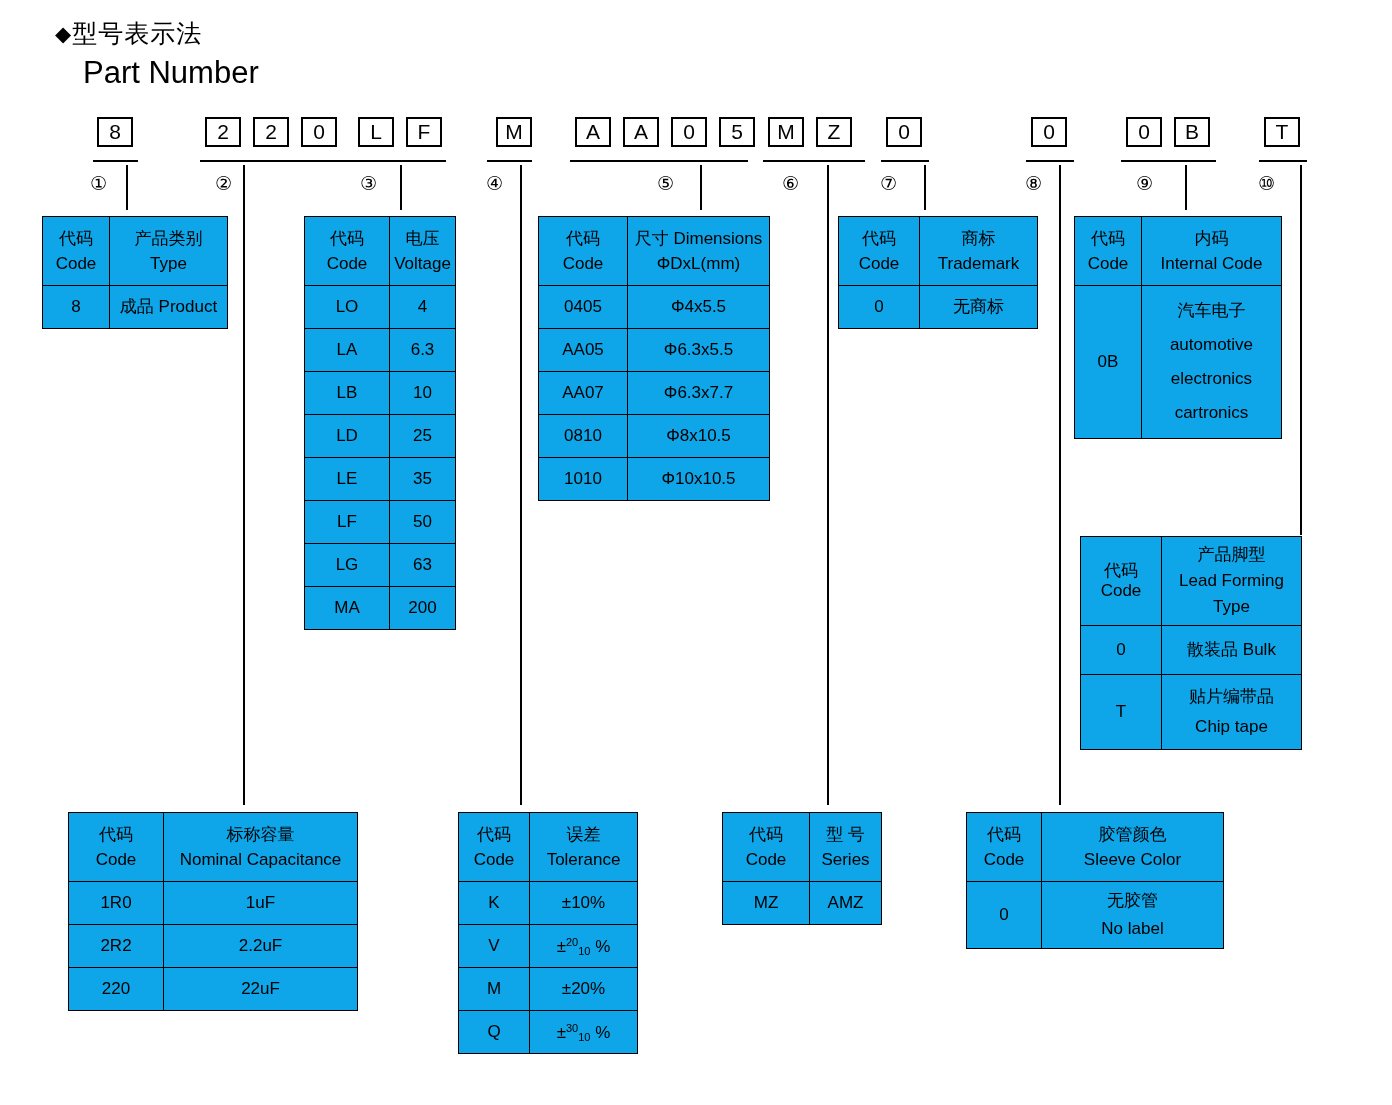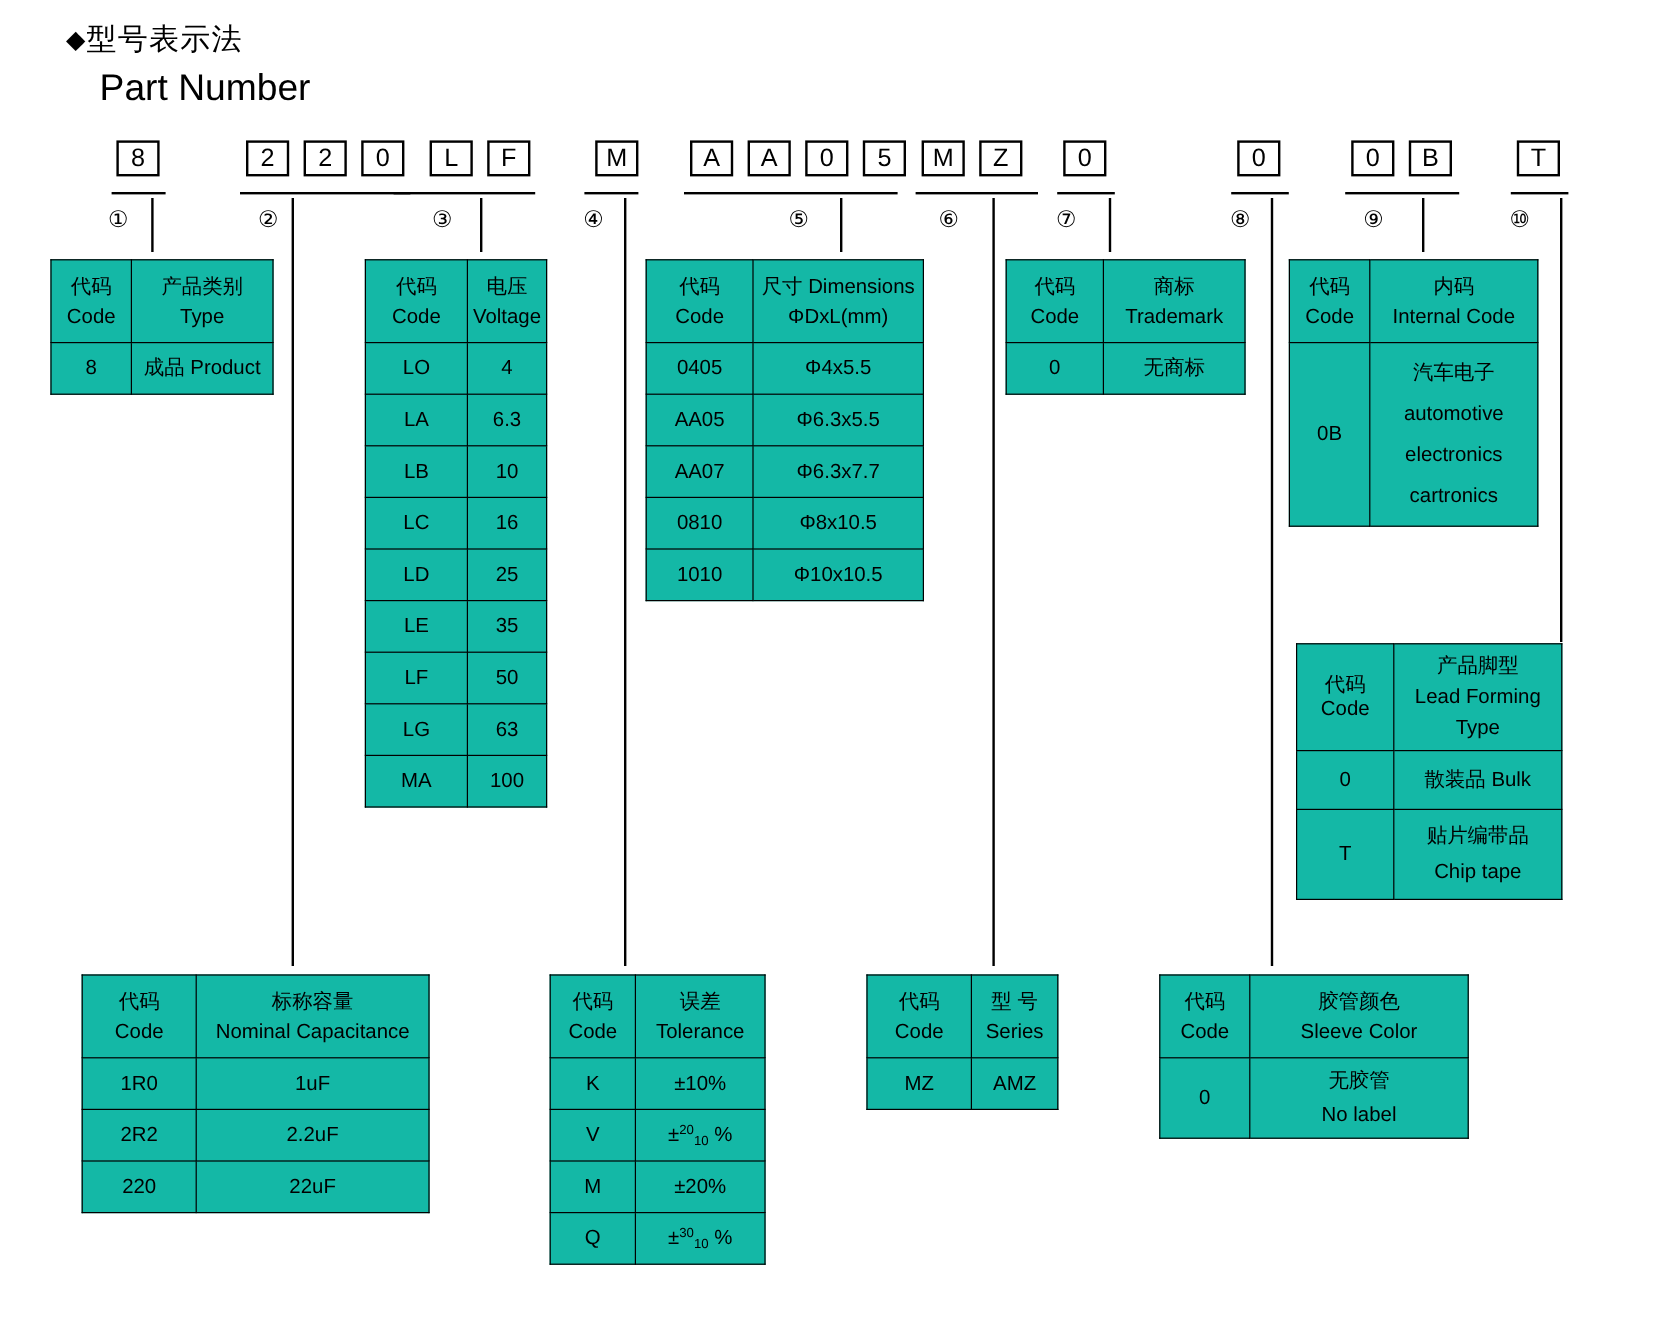--- a/index.html
+++ b/index.html
@@ -23,21 +23,21 @@
     box-sizing:border-box;
   }
 
   
   .grpline{height:2px;background:#000;}
   .idx{font-size:19px;line-height:19px;white-space:nowrap;}
   .vline{width:2px;background:#000;}
 
   
   table.spec{
-    border-collapse:collapse;background:#14b8a6;
+    border-collapse:collapse;background:#0ea5e9;
     font-size:17px;table-layout:fixed;
   }
   table.spec td,table.spec th{
     border:1.6px solid #000;text-align:center;vertical-align:middle;
     font-weight:normal;padding:2px 4px;line-height:20px;
   }
   table.spec .hd{height:64px;}
   table.spec .l1{display:block;}
   table.spec .l2{display:block;margin-top:5px;}
   table.spec td.row{height:38px;}
@@ -162,42 +162,38 @@
       </tr>
   <tr>
         <td class="row">LA</td>
         <td class="row">6.3</td>
       </tr>
   <tr>
         <td class="row">LB</td>
         <td class="row">10</td>
       </tr>
   <tr>
-        <td class="row">LC</td>
-        <td class="row">16</td>
-      </tr>
-  <tr>
         <td class="row">LD</td>
         <td class="row">25</td>
       </tr>
   <tr>
         <td class="row">LE</td>
         <td class="row">35</td>
       </tr>
   <tr>
         <td class="row">LF</td>
         <td class="row">50</td>
       </tr>
   <tr>
         <td class="row">LG</td>
         <td class="row">63</td>
       </tr>
   <tr>
         <td class="row">MA</td>
-        <td class="row">100</td>
+        <td class="row">200</td>
       </tr>
 </tbody>
   </table>
 
 <table class="spec abs" style="left:538px;top:216px;width:232px;">
   <tbody>
       <tr>
     <td class="hd" style="width:80px;">
       <span class="l1">代码</span>
       <span class="l2">Code</span>

